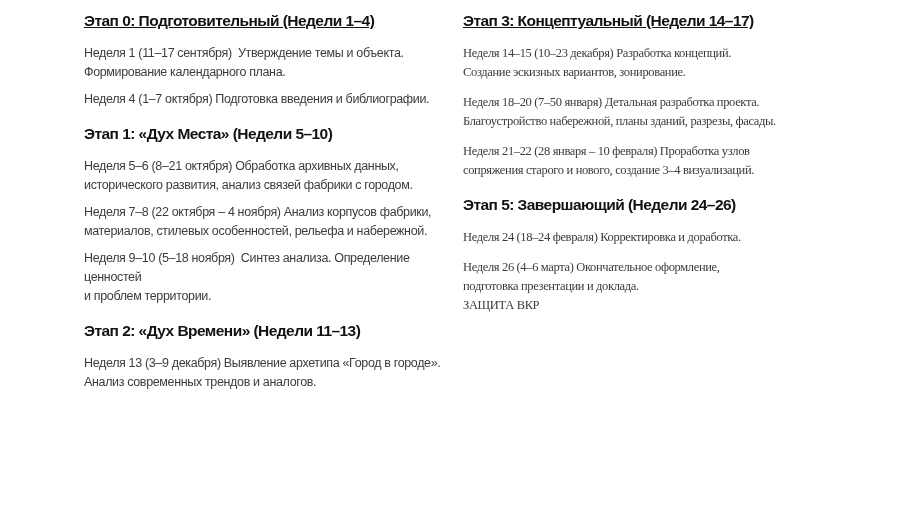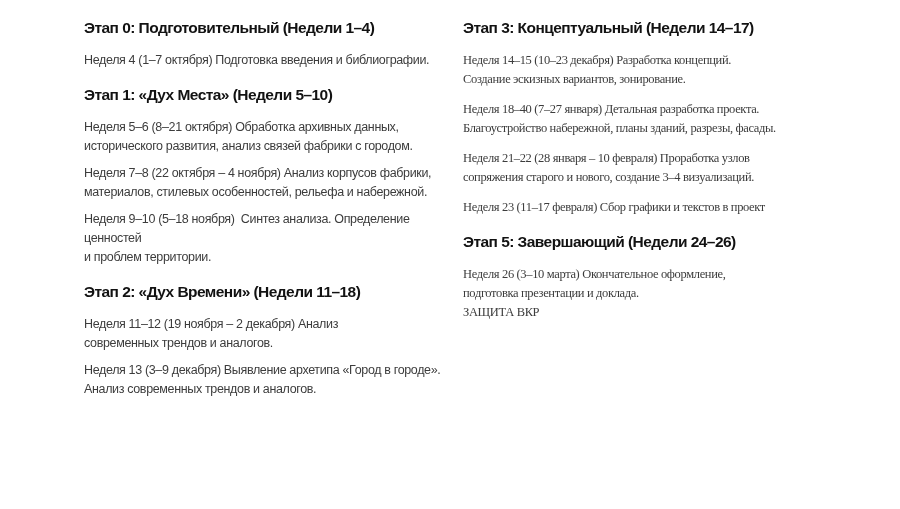--- a/index.html
+++ b/index.html
@@ -31,83 +31,83 @@
 
   .stage-heading {
     margin: 14px 0 12px 0;
     font-size: 15.5px;
     line-height: 22px;
     font-weight: bold;
     color: #121212;
     letter-spacing: -0.55px;
     white-space: pre-wrap;
   }
-  .stage:first-child .stage-heading { margin-top: 7px; }
+  .stage:first-child .stage-heading { margin-top: 0; text-decoration: underline; }
 
   .para {
     margin: 0 0 8px 0;
     font-size: 12.5px;
     line-height: 19px;
     color: #3c3c3c;
     letter-spacing: -0.35px;
     white-space: pre-wrap;
   }
   .col-right .para { margin-bottom: 11px; font-family: Liberation Serif, serif; }
 </style>
 </head>
 <body>
 
 <div class="page">
 
   <div class="col col-left">
 
     <div class="stage">
       <div class="stage-heading">Этап 0: Подготовительный (Недели 1–4)</div>
+      <p class="para">Неделя 1 (11–17 сентября)  Утверждение темы и объекта.
+Формирование календарного плана.</p>
       <p class="para">Неделя 4 (1–7 октября) Подготовка введения и библиографии.</p>
     </div>
 
     <div class="stage">
       <div class="stage-heading">Этап 1: «Дух Места» (Недели 5–10)</div>
       <p class="para">Неделя 5–6 (8–21 октября) Обработка архивных данных,
 исторического развития, анализ связей фабрики с городом.</p>
       <p class="para">Неделя 7–8 (22 октября – 4 ноября) Анализ корпусов фабрики,
 материалов, стилевых особенностей, рельефа и набережной.</p>
       <p class="para">Неделя 9–10 (5–18 ноября)  Синтез анализа. Определение
 ценностей
 и проблем территории.</p>
     </div>
 
     <div class="stage">
-      <div class="stage-heading">Этап 2: «Дух Времени» (Недели 11–18)</div>
-      <p class="para">Неделя 11–12 (19 ноября – 2 декабря) Анализ
-современных трендов и аналогов.</p>
+      <div class="stage-heading">Этап 2: «Дух Времени» (Недели 11–13)</div>
       <p class="para">Неделя 13 (3–9 декабря) Выявление архетипа «Город в городе».
 Анализ современных трендов и аналогов.</p>
     </div>
 
   </div>
 
   <div class="col col-right">
 
     <div class="stage">
       <div class="stage-heading">Этап 3: Концептуальный (Недели 14–17)</div>
       <p class="para">Неделя 14–15 (10–23 декабря) Разработка концепций.
 Создание эскизных вариантов, зонирование.</p>
     </div>
 
     <div class="stage">
-      <p class="para">Неделя 18–40 (7–27 января) Детальная разработка проекта.
+      <p class="para">Неделя 18–20 (7–50 января) Детальная разработка проекта.
 Благоустройство набережной, планы зданий, разрезы, фасады.</p>
       <p class="para">Неделя 21–22 (28 января – 10 февраля) Проработка узлов
 сопряжения старого и нового, создание 3–4 визуализаций.</p>
-      <p class="para">Неделя 23 (11–17 февраля) Сбор графики и текстов в проект</p>
     </div>
 
     <div class="stage">
       <div class="stage-heading">Этап 5: Завершающий (Недели 24–26)</div>
-      <p class="para">Неделя 26 (3–10 марта) Окончательное оформление,
+      <p class="para">Неделя 24 (18–24 февраля) Корректировка и доработка.</p>
+      <p class="para">Неделя 26 (4–6 марта) Окончательное оформление,
 подготовка презентации и доклада.
 ЗАЩИТА ВКР</p>
     </div>
 
   </div>
 
 </div>
 
 </body></html>

